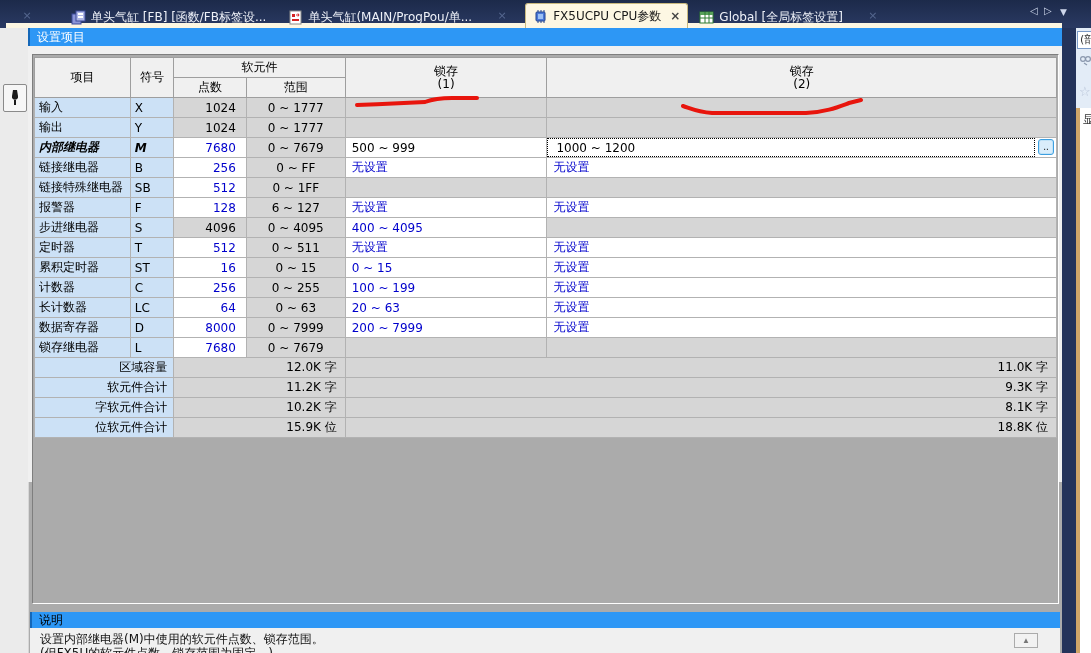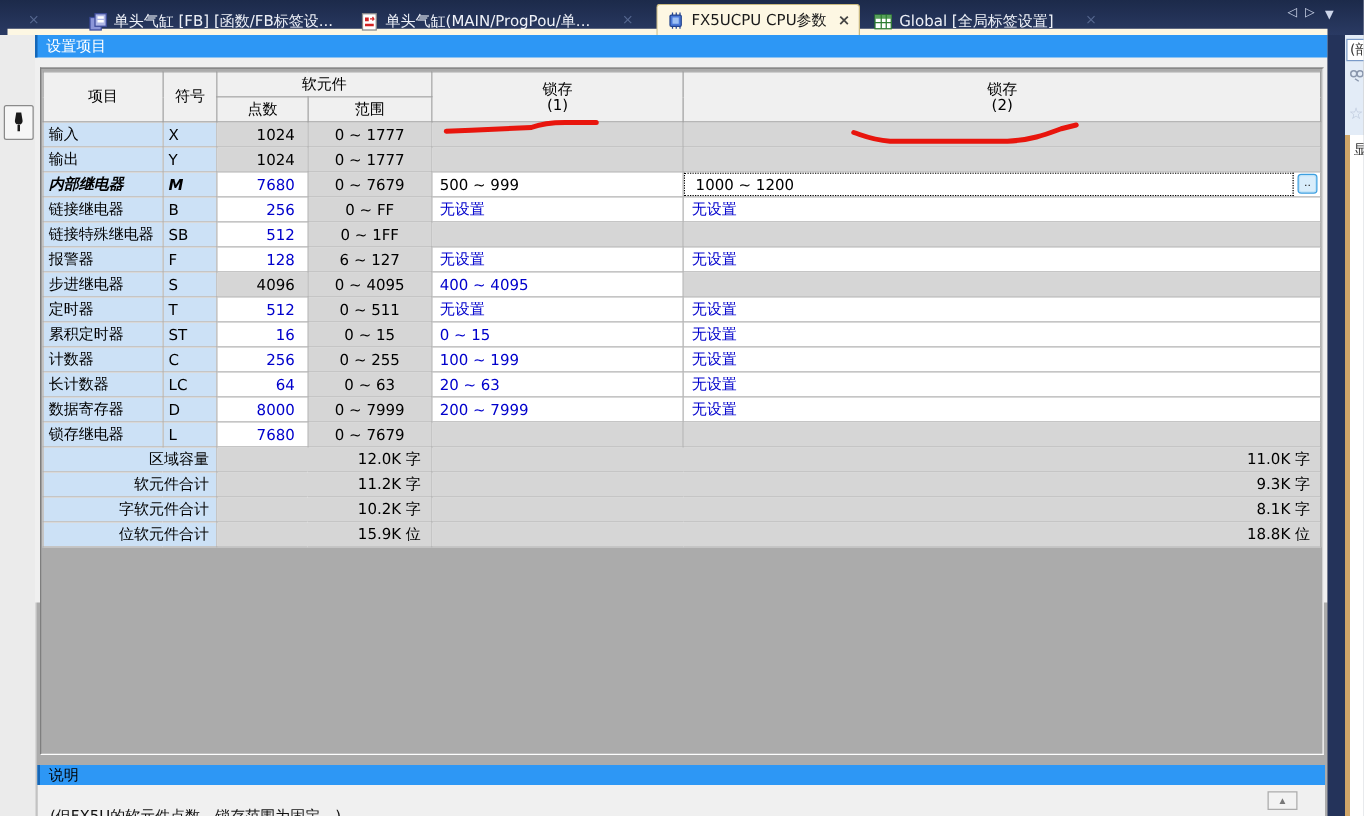--- a/index.html
+++ b/index.html
@@ -315,20 +315,21 @@
               <td class="sum-val" colspan="2">18.8K 位</td>
             </tr>
           </tbody>
       </table>
     </div>
 
     <div class="note-bar">
       <span>说明</span>
     </div>
     <div class="note-body">
+      <div class="note-line1">设置内部继电器(M)中使用的软元件点数、锁存范围。</div>
       <div class="note-line2">(但FX5U的软元件点数、锁存范围为固定。)</div>
       <button class="collapse-btn">▲</button>
     </div>
   </div>
 
   <div class="dock-band"></div>
   <div class="right-panel">
     <div class="ptitle">部</div>
     <div class="psearch">(部</div>
     <span class="picon" style="top:54px;">

